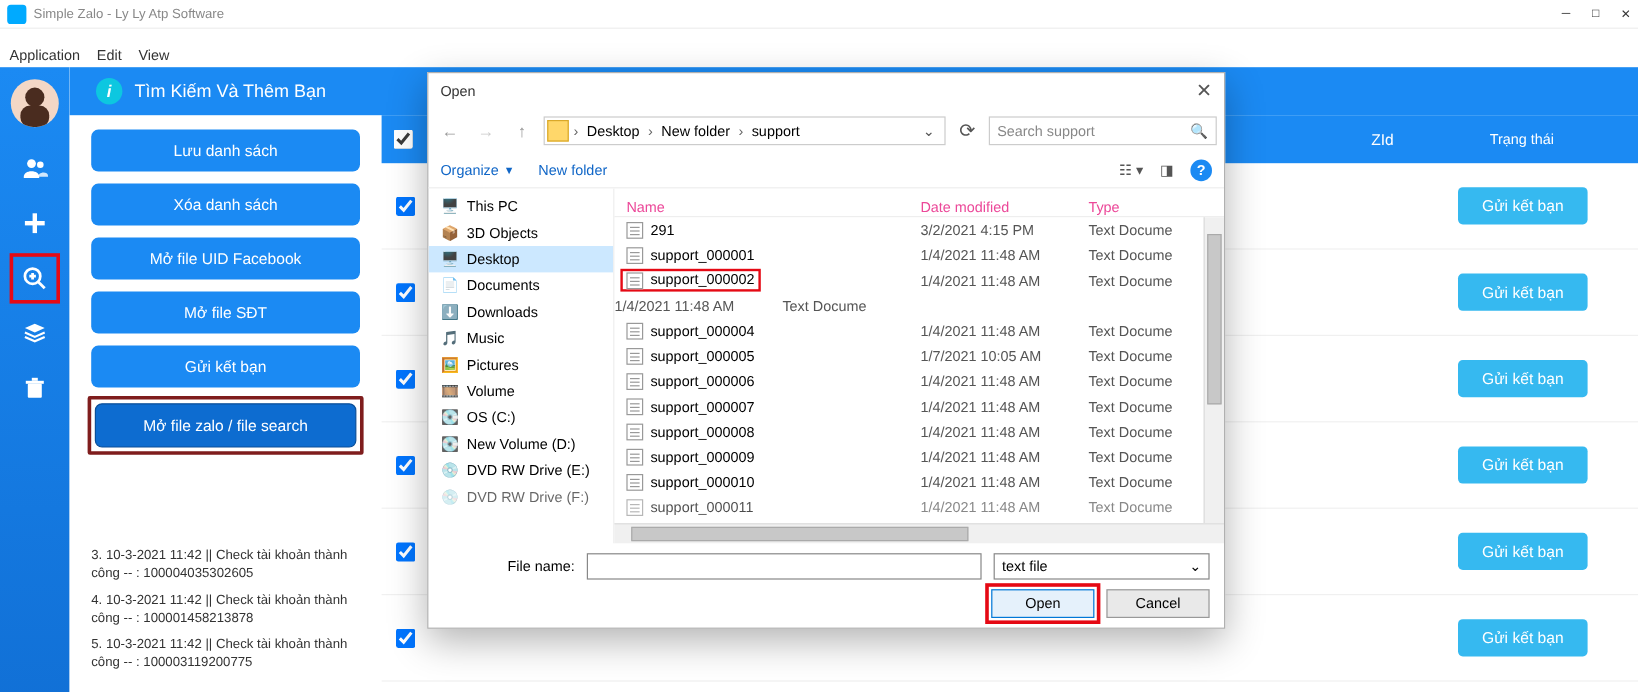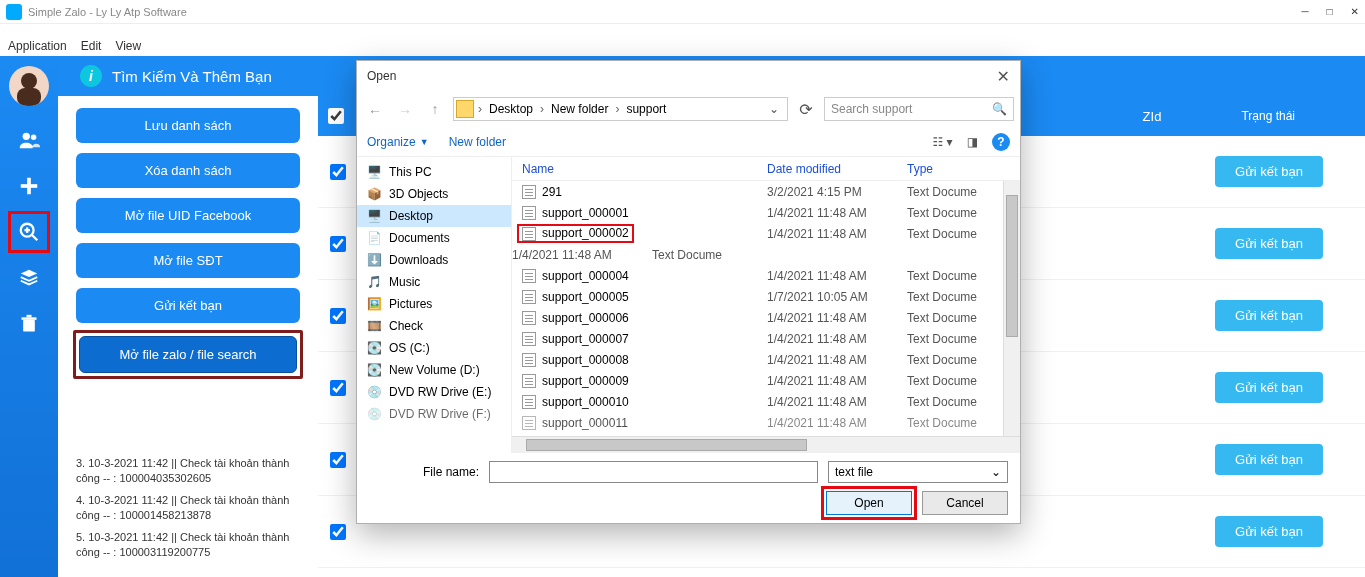--- a/index.html
+++ b/index.html
@@ -64,21 +64,21 @@
 .dlg-toolbar .right { margin-left: auto; display: flex; align-items: center; gap: 14px; color:#555; }
 .dlg-toolbar .help { width:18px; height:18px; border-radius:50%; background:#1b8af3; color:#fff; display:flex; align-items:center; justify-content:center; font-size:12px; font-weight:bold; }
 
 .dlg-body { flex: 1; display: flex; overflow: hidden; }
 .dlg-tree { width: 155px; border-right: 1px solid #eee; padding: 4px 0; font-size: 12px; overflow: hidden; }
 .dlg-tree .tree-item { height: 22px; display: flex; align-items: center; padding: 0 10px; gap: 6px; white-space: nowrap; }
 .dlg-tree .tree-item.selected { background: #cce8ff; }
 .dlg-tree .tic { width: 16px; height: 16px; display:flex; align-items:center; justify-content:center; }
 
 .dlg-files { flex: 1; display: flex; flex-direction: column; font-size: 12px; position: relative; }
-.dlg-files .fhdr { height: 24px; display: flex; align-items: center; border-bottom: 1px solid #eee; color: #1d4ed8; }
+.dlg-files .fhdr { height: 24px; display: flex; align-items: flex-end; border-bottom: 1px solid #eee; color: #ec4899; }
 .dlg-files .fhdr .c1 { width: 255px; padding-left: 10px; }
 .dlg-files .fhdr .c2 { width: 140px; }
 .dlg-files .fhdr .c3 { flex:1; }
 .dlg-files .flist { flex: 1; overflow: hidden; position: relative; }
 .dlg-files .frow { height: 21px; display: flex; align-items: center; }
 .dlg-files .frow .c1 { width: 255px; padding-left: 10px; display:flex; align-items:flex-start; gap:6px; }
 .dlg-files .frow .c2 { width: 140px; color:#555; }
 .dlg-files .frow .c3 { flex:1; color:#555; }
 .dlg-files .frow .fic { width:14px; height:14px; border:1px solid #999; background:#fff; position:relative; }
 .dlg-files .frow .fic::after { content:""; position:absolute; left:2px; right:2px; top:3px; height:1px; background:#999; box-shadow:0 3px 0 #999, 0 6px 0 #999; }
@@ -292,21 +292,21 @@
       <div class="tree-item">
           <span class="tic">🎵</span>
           <span>Music</span>
         </div>
       <div class="tree-item">
           <span class="tic">🖼️</span>
           <span>Pictures</span>
         </div>
       <div class="tree-item">
           <span class="tic">🎞️</span>
-          <span>Check</span>
+          <span>Volume</span>
         </div>
       <div class="tree-item">
           <span class="tic">💽</span>
           <span>OS (C:)</span>
         </div>
       <div class="tree-item">
           <span class="tic">💽</span>
           <span>New Volume (D:)</span>
         </div>
       <div class="tree-item">

